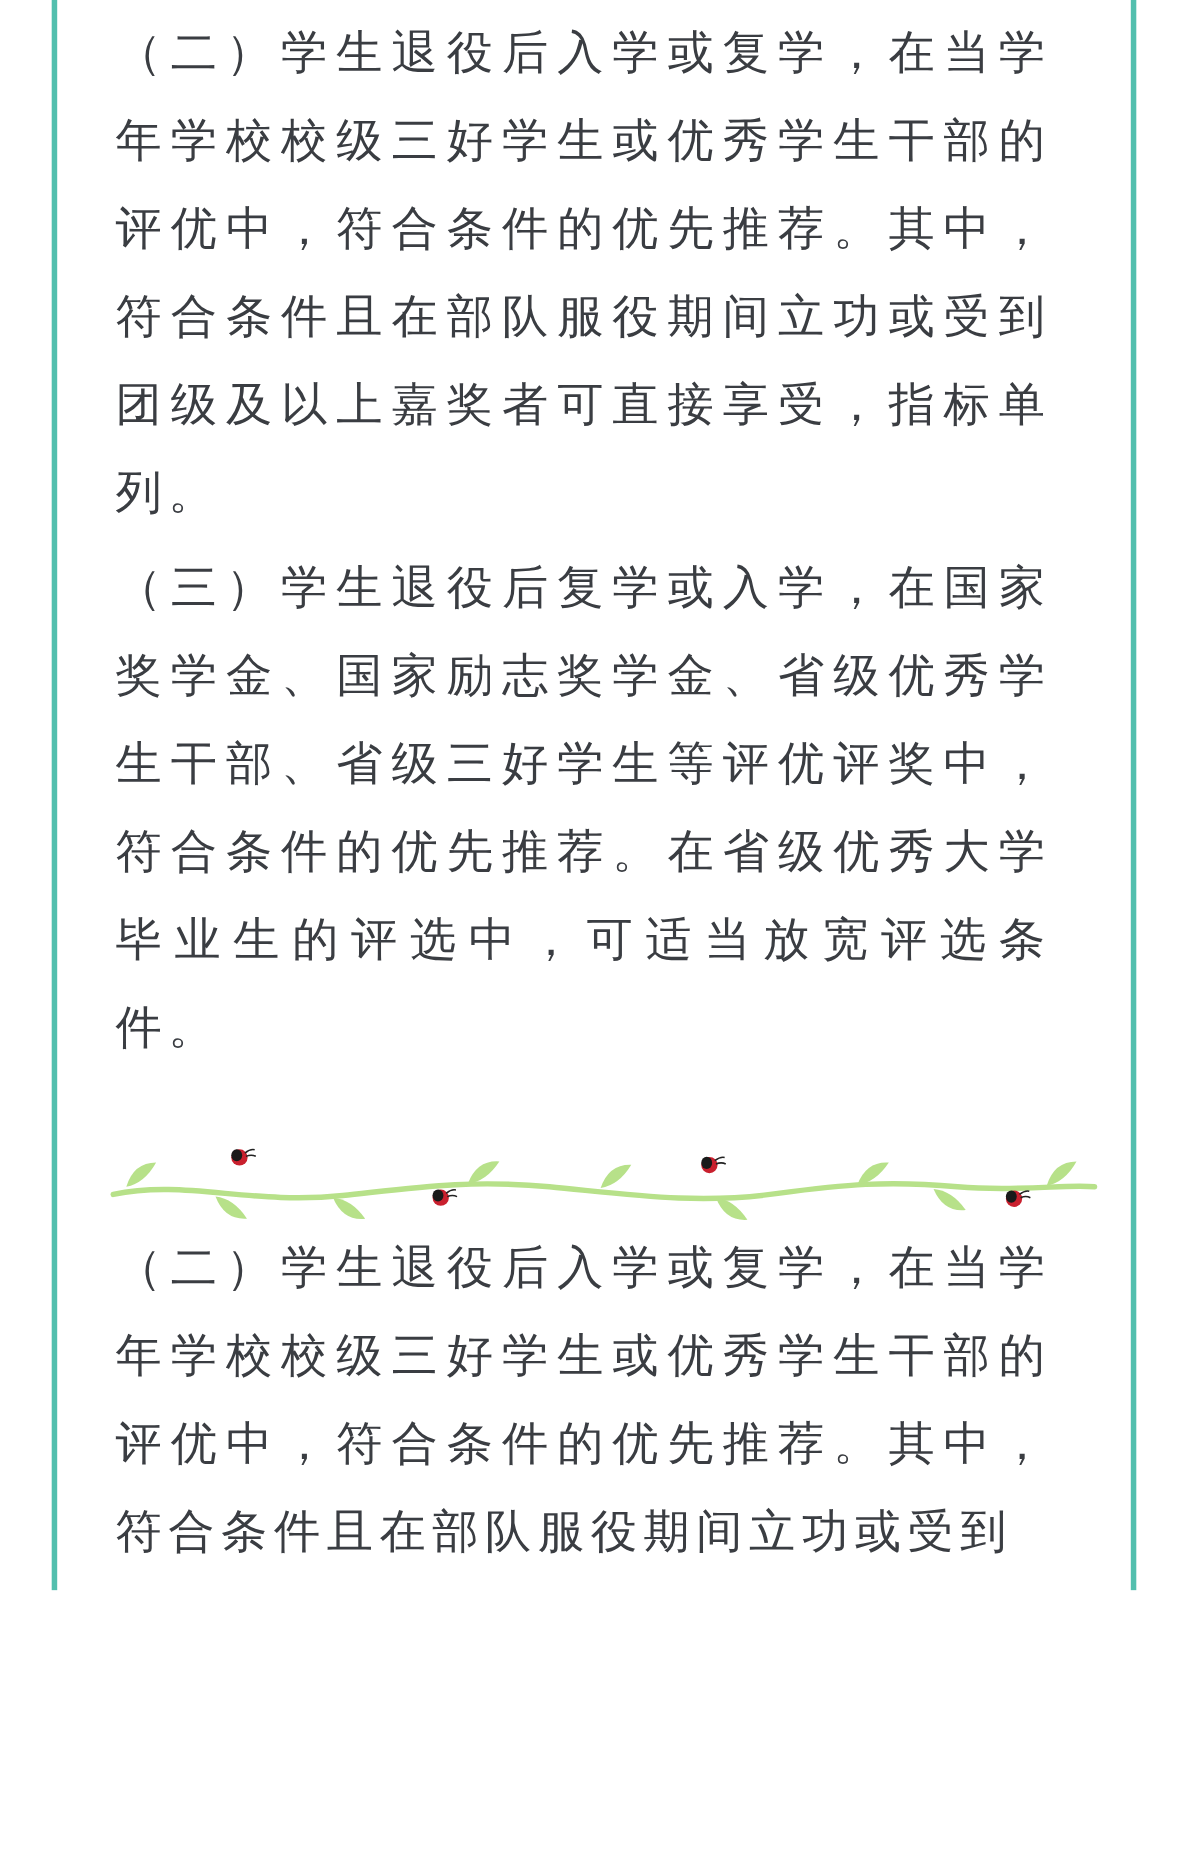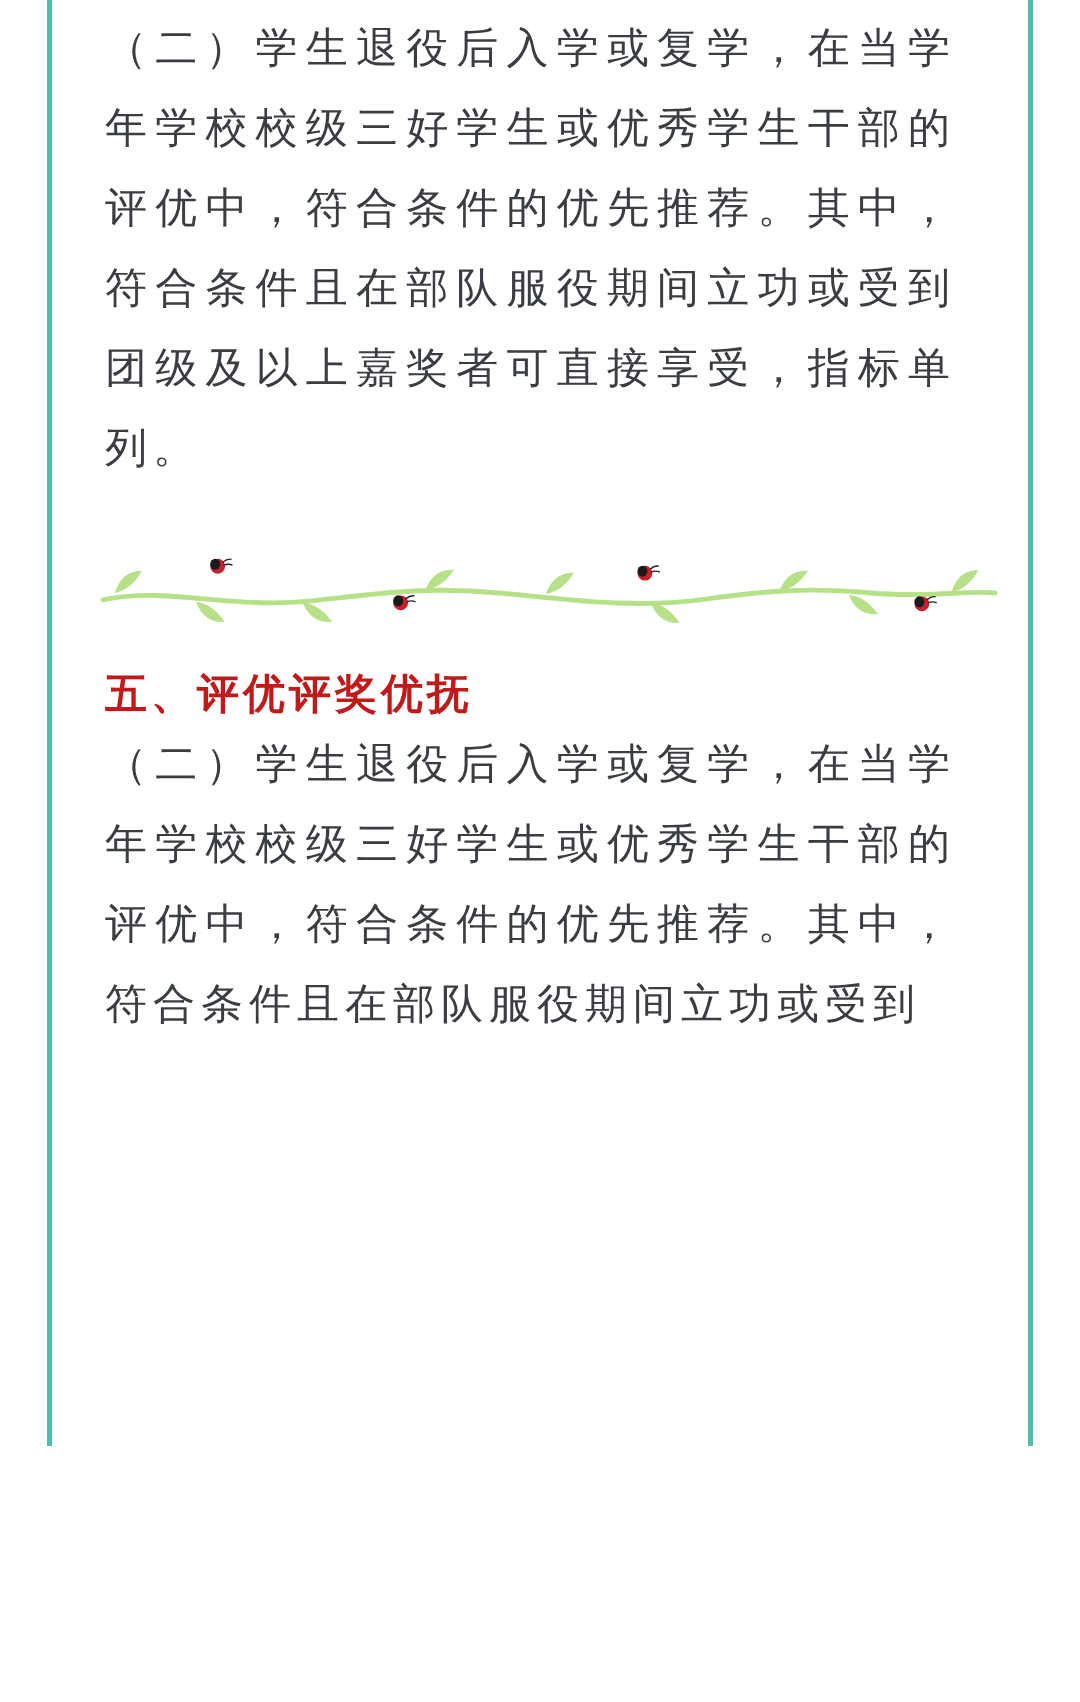--- a/index.html
+++ b/index.html
@@ -45,20 +45,21 @@
   }
 </style>
 </head>
 <body>
 
 <div class="page">
   <div class="card" style="border-color: rgb(82, 191, 174);">
 
     <p class="para">（二）学生退役后入学或复学，在当学年学校校级三好学生或优秀学生干部的评优中，符合条件的优先推荐。其中，符合条件且在部队服役期间立功或受到团级及以上嘉奖者可直接享受，指标单列。</p>
 
+    <p class="para">（三）学生退役后复学或入学，在国家奖学金、国家励志奖学金、省级优秀学生干部、省级三好学生等评优评奖中，符合条件的优先推荐。在省级优秀大学毕业生的评选中，可适当放宽评选条件。</p>
 
     <svg class="vine-divider" viewBox="0 0 910 80" xmlns="http://www.w3.org/2000/svg" aria-hidden="true">
 
       <path d="M4,54 C70,40 130,64 215,55 C280,48 330,40 405,47 C470,53 540,64 615,53 C675,45 715,41 780,47 C840,52 880,44 906,47" fill="none" stroke="#b7e189" stroke-width="5" stroke-linecap="round"></path>
 
       <g fill="#b7e189">
         <path d="M0,0 Q12,-20 32,-15 Q17,1 0,0 Z" transform="translate(16,47) rotate(-14)"></path>
         <path d="M0,0 Q12,-20 32,-15 Q17,1 0,0 Z" transform="translate(330,44) rotate(-10)"></path>
         <path d="M0,0 Q12,-20 32,-15 Q17,1 0,0 Z" transform="translate(452,48) rotate(-12)"></path>
         <path d="M0,0 Q12,-20 32,-15 Q17,1 0,0 Z" transform="translate(688,45) rotate(-10)"></path>
@@ -87,19 +88,18 @@
         <ellipse cx="-2.5" cy="-2" rx="5" ry="5.6" fill="#1a1a1a"></ellipse>
         <path d="M5,-4 Q10,-8 14,-7 M6,-1 Q11,-3 15,-1" stroke="#222222" stroke-width="1.4" fill="none"></path>
       </g>
       <g transform="translate(832,58)">
         <circle r="7.5" fill="#c9202e"></circle>
         <ellipse cx="-2.5" cy="-2" rx="5" ry="5.6" fill="#1a1a1a"></ellipse>
         <path d="M5,-4 Q10,-8 14,-7 M6,-1 Q11,-3 15,-1" stroke="#222222" stroke-width="1.4" fill="none"></path>
       </g>
     </svg>
 
-    <h2 class="section-heading" style="color: rgb(192, 27, 27);">五、评优评奖优抚</h2>
 
 
     <p class="para">（二）学生退役后入学或复学，在当学年学校校级三好学生或优秀学生干部的评优中，符合条件的优先推荐。其中，符合条件且在部队服役期间立功或受到</p>
 
   </div>
 </div>
 
 </body></html>

